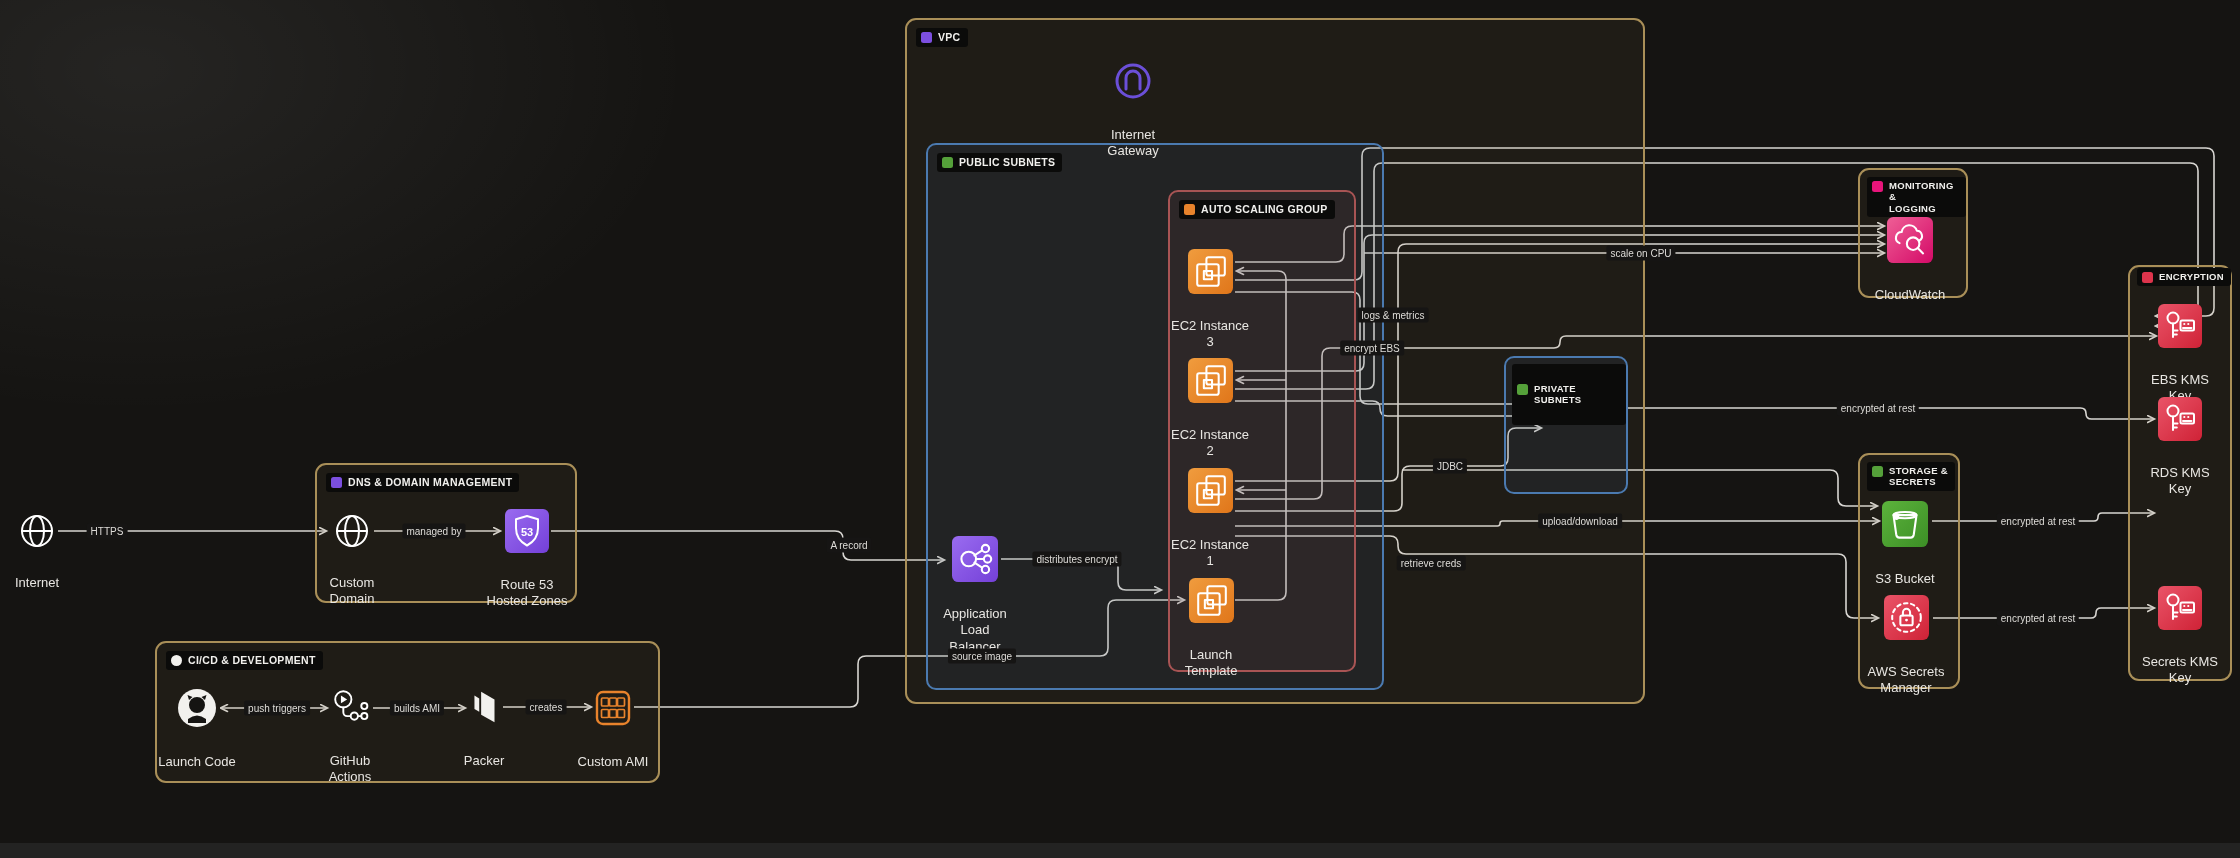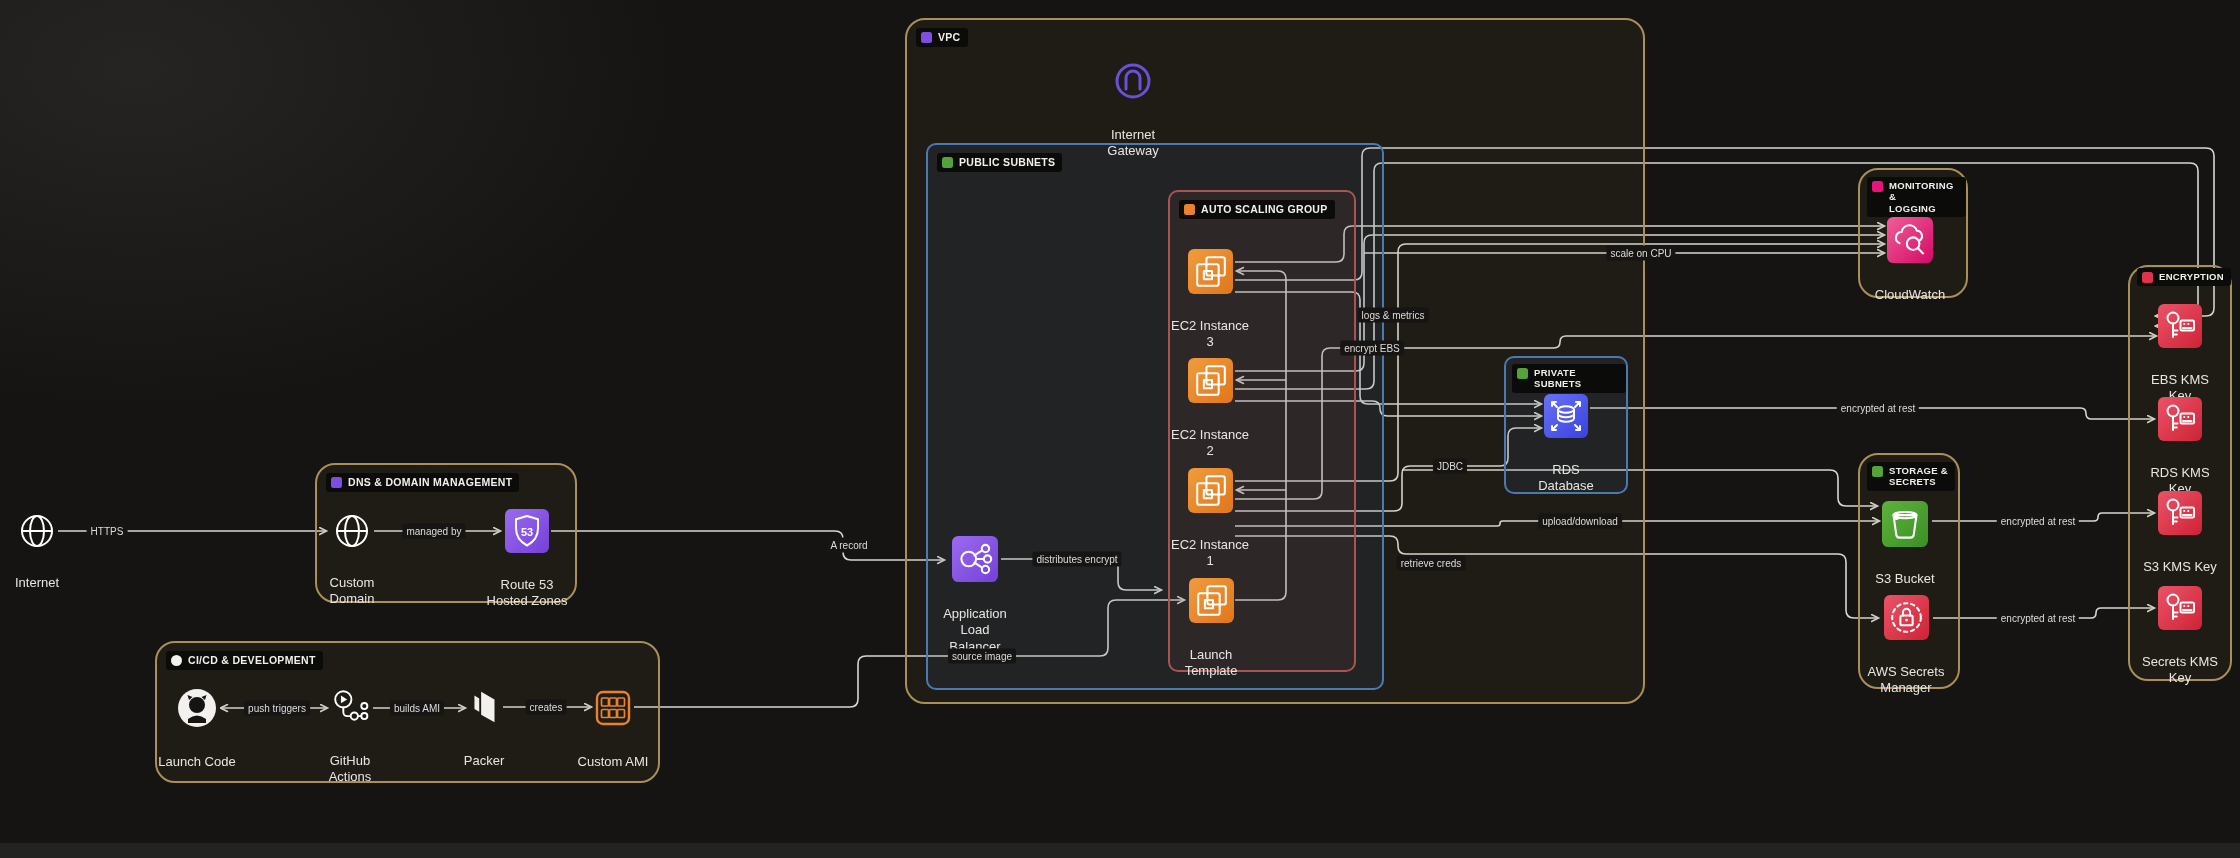--- a/index.html
+++ b/index.html
@@ -6,21 +6,21 @@
   .canvas{
     position:relative;width:2240px;height:858px;overflow:hidden;
     background:
       radial-gradient(900px 560px at 6% 8%, rgba(255,255,255,0.07), rgba(255,255,255,0) 62%),
       #151412;
     font-family:"Liberation Sans", sans-serif;
   }
   .bottom-strip{position:absolute;left:0;top:843px;width:2240px;height:15px;background:#232322;}
   svg.wires{position:absolute;left:0;top:0;z-index:1;}
   
-  .box{position:absolute;border-radius:20px;z-index:2;box-sizing:border-box;}
+  .box{position:absolute;border-radius:11px;z-index:2;box-sizing:border-box;}
   .box.gold{border:2px solid #a98f58;background:rgba(170,140,85,0.07);}
   .box.blue{border:2px solid #4b7ab0;background:rgba(70,115,175,0.09);border-radius:10px;}
   .box.red{border:2px solid #a85454;background:rgba(170,84,84,0.09);border-radius:10px;}
   .chip{
     position:absolute;left:9px;top:8px;display:flex;align-items:flex-start;gap:6px;
     background:#0b0b0a;border-radius:3px;padding:3px 7px 3px 5px;max-width:92%;
   }
   .chip .sq{width:11px;height:11px;border-radius:2.5px;flex:0 0 auto;margin-top:1px;}
   .chip span{
     font-size:10.5px;font-weight:bold;color:#f1f0ed;letter-spacing:.3px;
@@ -210,21 +210,21 @@
       <span>PUBLIC SUBNETS</span>
     </div>
   </div>
   <div class="box red" style="left:1168px;top:190px;width:188px;height:482px">
     <div class="chip">
       <i class="sq orange"></i>
       <span>AUTO SCALING GROUP</span>
     </div>
   </div>
   <div class="box blue" style="left:1504px;top:356px;width:124px;height:138px">
-    <div class="chip" style="left:6px;top:6px;padding:3px 5px">
+    <div class="chip" style="left:6px;top:6px;padding:19px 5px">
       <i class="sq green"></i>
       <span style="font-size:9.5px">PRIVATE SUBNETS</span>
     </div>
   </div>
   <div class="box gold" style="left:315px;top:463px;width:262px;height:140px">
     <div class="chip">
       <i class="sq purple"></i>
       <span>DNS &amp; DOMAIN MANAGEMENT</span>
     </div>
   </div>
@@ -326,28 +326,20 @@
 
   <div class="node" style="left:1211px;top:578px">
     <svg width="45" height="45" viewBox="0 0 44 44">
       <rect width="44" height="44" rx="6" fill="url(#g-orange)"></rect>
         <use href="#sym-chip"></use>
     </svg>
     <div class="nlabel">Launch
 Template</div>
   </div>
 
-  <div class="node" style="left:1566px;top:394px">
-    <svg width="44" height="44">
-      <rect width="44" height="44" rx="6" fill="url(#g-blue)"></rect>
-        <use href="#sym-db"></use>
-    </svg>
-    <div class="nlabel">RDS
-Database</div>
-  </div>
 
   <div class="node" style="left:1910px;top:217px">
     <svg width="46" height="46" viewBox="0 0 44 44">
       <rect width="44" height="44" rx="6" fill="url(#g-pink)"></rect>
         <use href="#sym-cloudmag"></use>
     </svg>
     <div class="nlabel">CloudWatch</div>
   </div>
 
   <div class="node" style="left:2180px;top:304px">
@@ -361,27 +353,20 @@
 
   <div class="node" style="left:2180px;top:397px">
     <svg width="44" height="44">
       <rect width="44" height="44" rx="6" fill="url(#g-red)"></rect>
         <use href="#sym-key"></use>
     </svg>
     <div class="nlabel">RDS KMS
 Key</div>
   </div>
 
-  <div class="node" style="left:2180px;top:491px">
-    <svg width="44" height="44">
-      <rect width="44" height="44" rx="6" fill="url(#g-red)"></rect>
-        <use href="#sym-key"></use>
-    </svg>
-    <div class="nlabel">S3 KMS Key</div>
-  </div>
 
   <div class="node" style="left:2180px;top:586px">
     <svg width="44" height="44">
       <rect width="44" height="44" rx="6" fill="url(#g-red)"></rect>
         <use href="#sym-key"></use>
     </svg>
     <div class="nlabel">Secrets KMS
 Key</div>
   </div>
 

